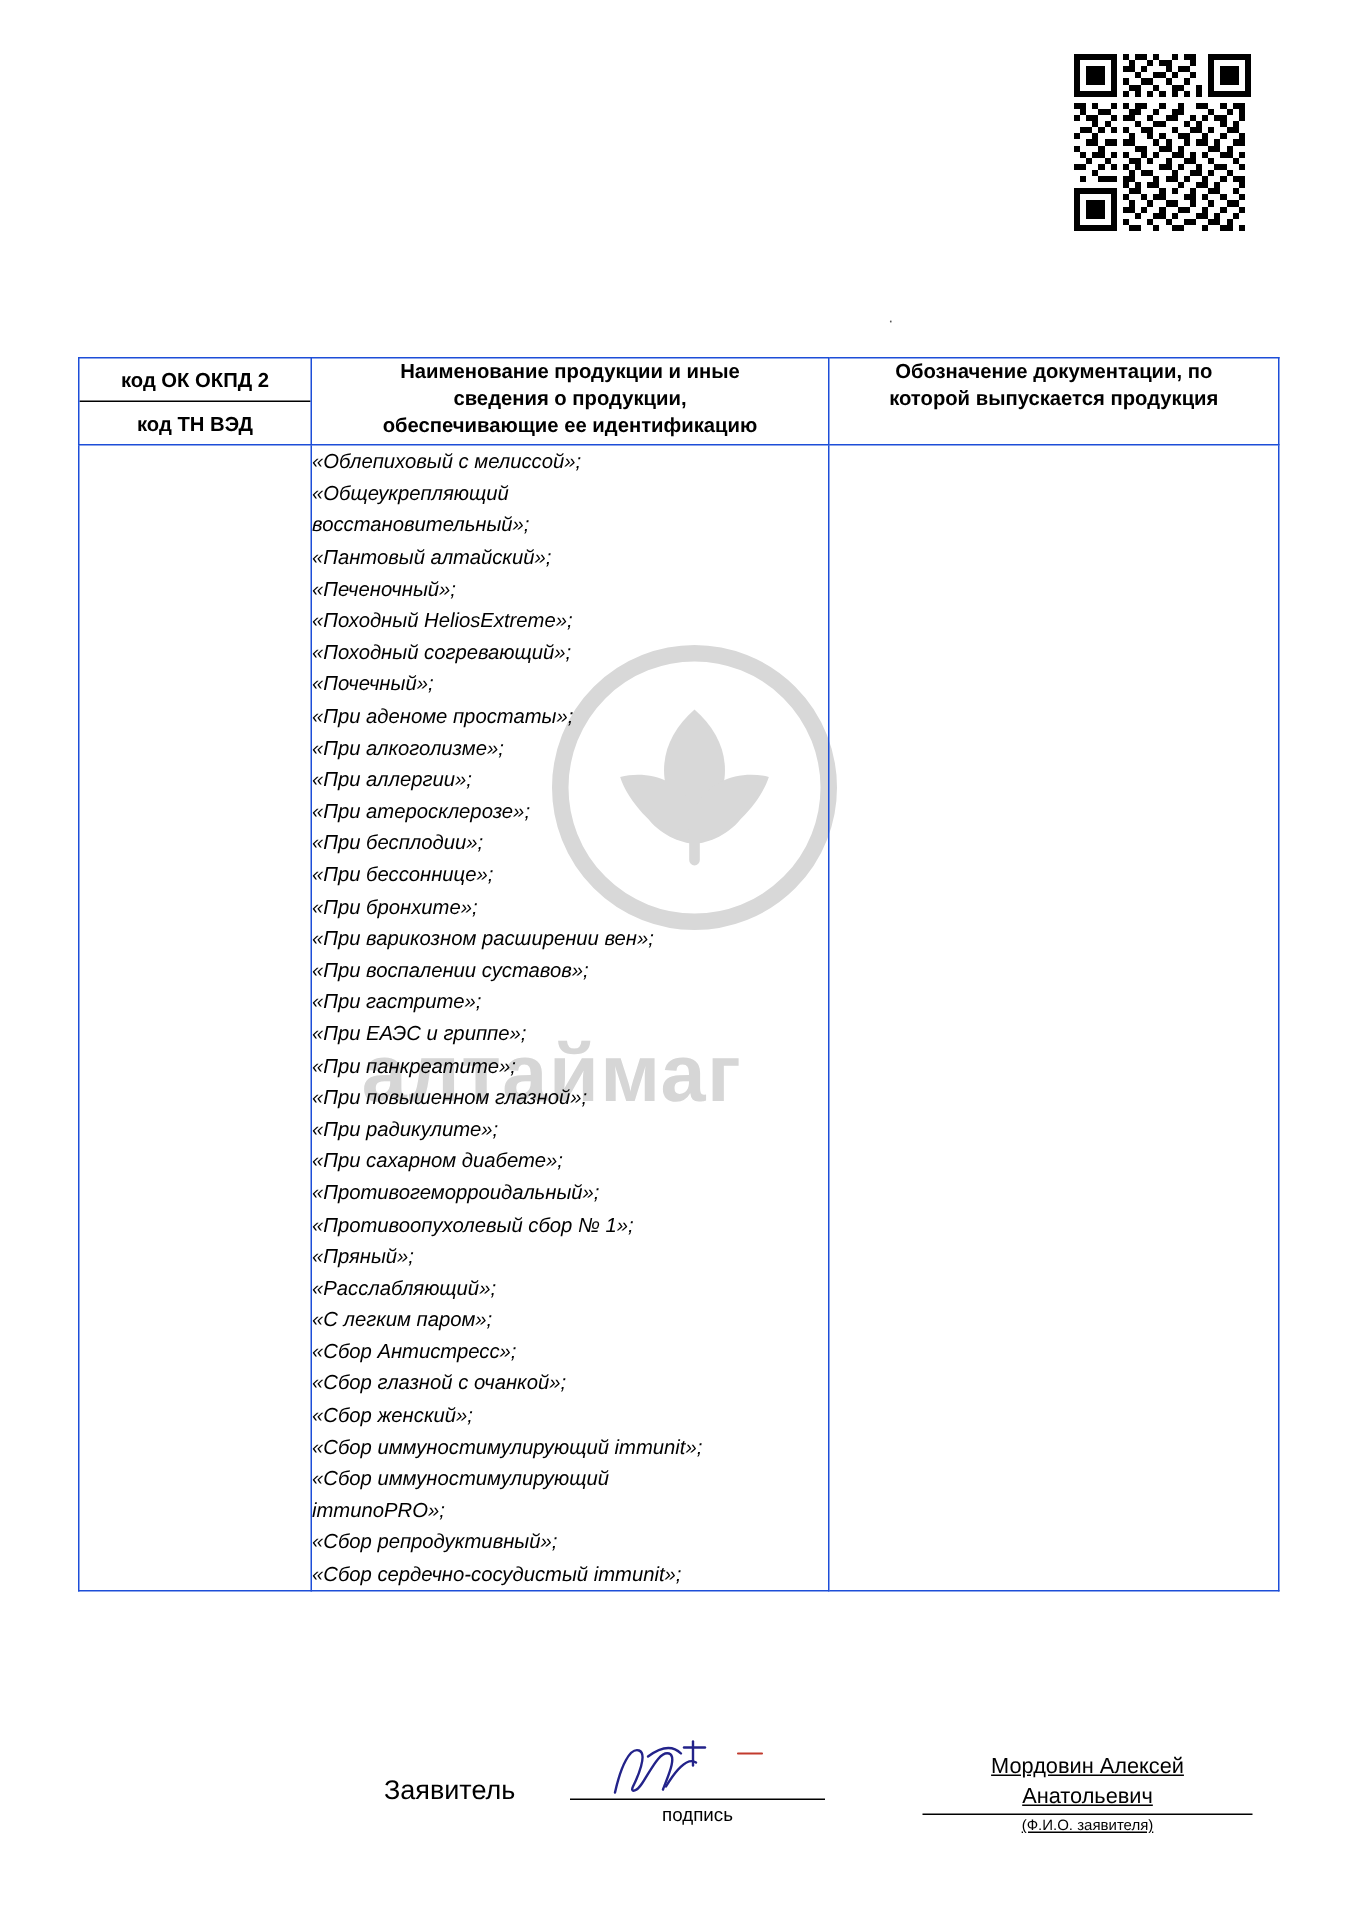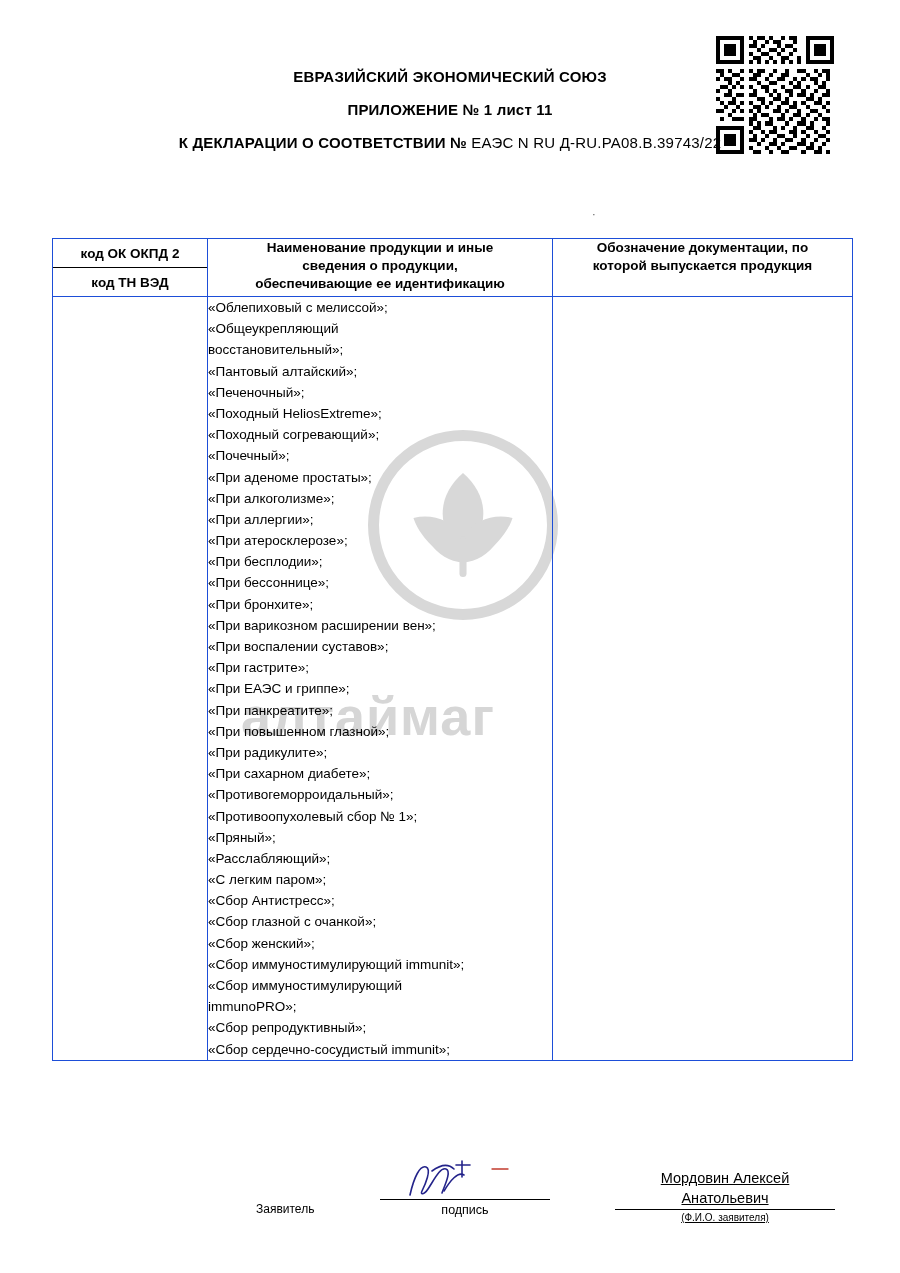--- a/index.html
+++ b/index.html
@@ -146,41 +146,41 @@
 
   .body-cell {
     padding: 9px 10px 10px 14px;
     font-size: 13.5px;
     line-height: 1.57;
   }
   .body-cell ul {
     margin: 0;
     padding: 0;
     list-style: none;
+    font-style: italic;
   }
   .body-cell li {
     white-space: pre-wrap;
   }
   .empty-cell { height: 100%; }
 
   
   .footer {
     position: absolute;
     left: 0;
     top: 1155px;
     width: 900px;
     height: 90px;
     z-index: 1;
   }
   .applicant-label {
     position: absolute;
     left: 256px;
     top: 28px;
-    font-size: 12px;
-    margin-top: 19px;
+    font-size: 18px;
   }
   .sign-area {
     position: absolute;
     left: 380px;
     top: 0px;
     width: 170px;
     text-align: center;
   }
   .sign-scribble {
     height: 44px;
@@ -451,27 +451,20 @@
         <rect x="9" y="28" width="2" height="1"></rect>
           <rect x="13" y="28" width="1" height="1"></rect>
         <rect x="16" y="28" width="2" height="1"></rect>
           <rect x="21" y="28" width="1" height="1"></rect>
         <rect x="24" y="28" width="2" height="1"></rect>
           <rect x="27" y="28" width="1" height="1"></rect>
       </g>
     </svg>
   </div>
 
-  <div class="header">
-    <div class="line">ЕВРАЗИЙСКИЙ ЭКОНОМИЧЕСКИЙ СОЮЗ</div>
-    <div class="line">ПРИЛОЖЕНИЕ № 1 лист 11</div>
-    <div class="line line3">
-      <span>К ДЕКЛАРАЦИИ О СООТВЕТСТВИИ № </span><span class="decl-number">ЕАЭС N RU Д-RU.РА08.В.39743/22</span>
-    </div>
-  </div>
 
   <div class="tiny-mark">·</div>
 
   <div class="watermark">
     <div class="wm-logo"></div>
     <svg class="wm-leaf" viewBox="0 0 100 100">
       <g fill="#d8d8d8">
         <path d="M50 6 C64 18 70 34 66 50 C62 62 54 68 50 70 C46 68 38 62 34 50 C30 34 36 18 50 6 Z"></path>
         <path d="M8 44 C24 40 40 46 48 58 C54 66 54 76 52 82 C44 82 32 78 24 68 C14 58 10 50 8 44 Z"></path>
         <path d="M92 44 C76 40 60 46 52 58 C46 66 46 76 48 82 C56 82 68 78 76 68 C86 58 90 50 92 44 Z"></path>

